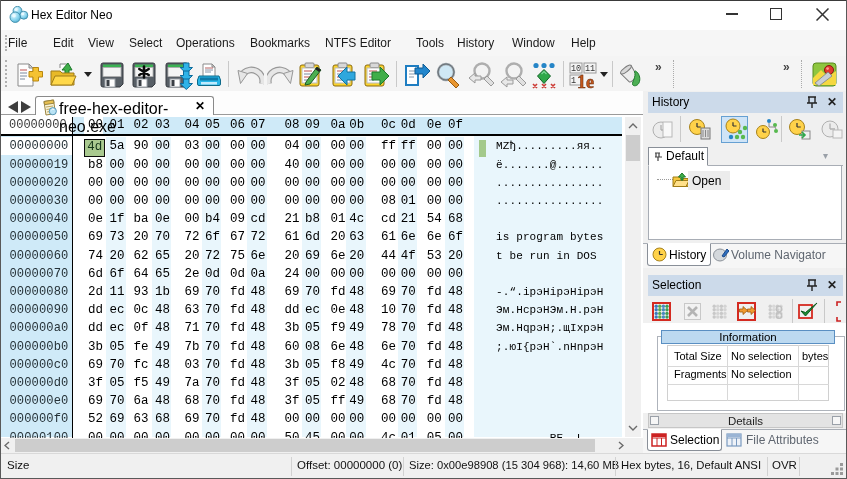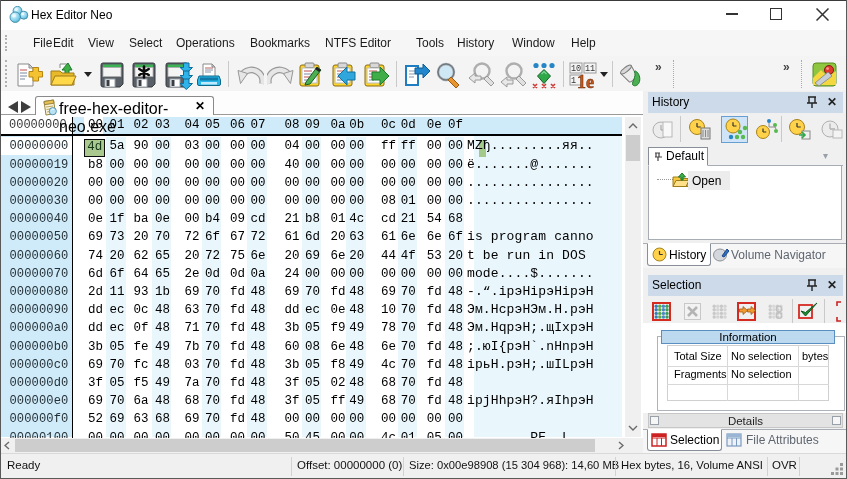--- a/index.html
+++ b/index.html
@@ -31,21 +31,21 @@
 #hexhead .hadr{position:absolute;left:0;top:0;width:72px;height:17px;background:#fff;color:#3a3a3a;font-size:12px;padding-left:9px;line-height:17px}
 #hline{position:absolute;left:0;top:19px;width:622px;height:1.6px;background:#000}
 #vline{position:absolute;left:71.6px;top:2px;width:1.6px;height:321px;background:#000}
 #adcol{position:absolute;left:0;top:21px;width:71.6px;height:301px;background:#cfeaf8}
 #ascbg{position:absolute;left:474px;top:21px;width:148px;height:301px;background:#e9f6fc}
 .stripe{position:absolute;top:21.7px;width:19.5px;height:300px;background:#e9f6fc}
 .hr{position:absolute;left:0;width:622px;height:18.2px;font-family:"Liberation Mono",monospace;font-size:12.5px;line-height:18.2px;color:#000}
 .hr i{position:absolute;font-style:normal}
 .hr .ad{position:absolute;left:9.5px;width:62px;color:#263238;font-size:12.1px;letter-spacing:0.1px}
 .hr .ad.white{background:#fff;left:0;padding-left:9.5px;width:71.6px;height:18.2px}
-.hr .as{position:absolute;left:467px;font-size:13px;letter-spacing:0.12px;white-space:pre}
+.hr .as{position:absolute;left:496px;font-size:11px;letter-spacing:0.12px;white-space:pre}
 #cellhl{position:absolute;left:84px;top:139px;width:20.8px;height:18.4px;background:#a9c98f;border:1.8px solid #0c0c0c;z-index:5}
 #cellhl b{position:absolute;left:2.2px;top:0;font-weight:normal;font-family:"Liberation Mono",monospace;font-size:12.5px;line-height:15px;color:#16381a}
 #aschl{position:absolute;left:479.2px;top:139.5px;width:7px;height:17px;background:#a3c98b}
 
 #vsb{position:absolute;left:625px;top:117px;width:16px;height:320px;background:#f0f0f0}
 #vsb .thumb{position:absolute;left:1px;top:18px;width:14px;height:26px;background:#cdcdcd}
 #hsb{position:absolute;left:0;top:438px;width:643px;height:15px;background:#f0f0f0}
 #hsb .thumb{position:absolute;left:15px;top:1px;width:580px;height:13px;background:#cdcdcd}
 
 #rp{position:absolute;left:643px;top:91px;width:204px;height:362px;background:#f0f0f0}
@@ -88,21 +88,21 @@
   <div class="txt">Hex Editor Neo</div>
   <div class="wbtn" style="left:726px;top:13px;width:12px;height:2px;background:#333"></div>
   <div class="wbtn" style="left:770px;top:8px;width:12px;height:12px;border:1.4px solid #333"></div>
   <svg class="wbtn" style="left:816px;top:8px" width="13" height="13" viewBox="0 0 13 13">
         <path d="M0.5 0.5 L12.5 12.5 M12.5 0.5 L0.5 12.5" stroke="#333" stroke-width="1.5"></path>
       </svg>
 </div>
 
 <div id="menu">
   <div class="grip" style="left:5px;top:5px;height:16px"></div>
-  <span style="left:33px">File</span>
+  <span style="left:8px">File</span>
       <span style="left:53px">Edit</span>
       <span style="left:88px">View</span>
   <span style="left:129px">Select</span>
       <span style="left:176px">Operations</span>
       <span style="left:250px">Bookmarks</span>
   <span style="left:325px">NTFS Editor</span>
       <span style="left:416px">Tools</span>
       <span style="left:457px">History</span>
   <span style="left:512px">Window</span>
       <span style="left:571px">Help</span>
@@ -444,21 +444,21 @@
           <i style="left:230.0px">67</i>
           <i style="left:250.5px">72</i>
           <i style="left:284.5px">61</i>
           <i style="left:305.0px">6d</i>
           <i style="left:330.5px">20</i>
           <i style="left:349.3px">63</i>
           <i style="left:380.9px">61</i>
           <i style="left:400.7px">6e</i>
           <i style="left:426.7px">6e</i>
           <i style="left:448.0px">6f</i>
-          <div class="as">is program canno</div>
+          <div class="as">is program bytes</div>
         </div>
 <div class="hr" style="top:246.5px">
           <div class="ad">00000060</div>
           <i style="left:88.1px">74</i>
           <i style="left:109.4px">20</i>
           <i style="left:133.5px">62</i>
           <i style="left:155.0px">65</i>
           <i style="left:184.6px">20</i>
           <i style="left:204.9px">72</i>
           <i style="left:230.0px">75</i>
@@ -484,21 +484,20 @@
           <i style="left:230.0px">0d</i>
           <i style="left:250.5px">0a</i>
           <i style="left:284.5px">24</i>
           <i style="left:305.0px">00</i>
           <i style="left:330.5px">00</i>
           <i style="left:349.3px">00</i>
           <i style="left:380.9px">00</i>
           <i style="left:400.7px">00</i>
           <i style="left:426.7px">00</i>
           <i style="left:448.0px">00</i>
-          <div class="as">mode....$.......</div>
         </div>
 <div class="hr" style="top:282.9px">
           <div class="ad">00000080</div>
           <i style="left:88.1px">2d</i>
           <i style="left:109.4px">11</i>
           <i style="left:133.5px">93</i>
           <i style="left:155.0px">1b</i>
           <i style="left:184.6px">69</i>
           <i style="left:204.9px">70</i>
           <i style="left:230.0px">fd</i>
@@ -584,21 +583,20 @@
           <i style="left:230.0px">fd</i>
           <i style="left:250.5px">48</i>
           <i style="left:284.5px">3b</i>
           <i style="left:305.0px">05</i>
           <i style="left:330.5px">f8</i>
           <i style="left:349.3px">49</i>
           <i style="left:380.9px">4c</i>
           <i style="left:400.7px">70</i>
           <i style="left:426.7px">fd</i>
           <i style="left:448.0px">48</i>
-          <div class="as">ipьH.pэH;.шILpэH</div>
         </div>
 <div class="hr" style="top:373.9px">
           <div class="ad">000000d0</div>
           <i style="left:88.1px">3f</i>
           <i style="left:109.4px">05</i>
           <i style="left:133.5px">f5</i>
           <i style="left:155.0px">49</i>
           <i style="left:184.6px">7a</i>
           <i style="left:204.9px">70</i>
           <i style="left:230.0px">fd</i>
@@ -623,21 +621,20 @@
           <i style="left:230.0px">fd</i>
           <i style="left:250.5px">48</i>
           <i style="left:284.5px">3f</i>
           <i style="left:305.0px">05</i>
           <i style="left:330.5px">ff</i>
           <i style="left:349.3px">49</i>
           <i style="left:380.9px">68</i>
           <i style="left:400.7px">70</i>
           <i style="left:426.7px">fd</i>
           <i style="left:448.0px">48</i>
-          <div class="as">ipjHhpэH?.яIhpэH</div>
         </div>
 <div class="hr" style="top:410.3px">
           <div class="ad">000000f0</div>
           <i style="left:88.1px">52</i>
           <i style="left:109.4px">69</i>
           <i style="left:133.5px">63</i>
           <i style="left:155.0px">68</i>
           <i style="left:184.6px">69</i>
           <i style="left:204.9px">70</i>
           <i style="left:230.0px">fd</i>
@@ -894,27 +891,27 @@
       </svg>
       <div class="graytab" style="left:103px;top:342px">File Attributes</div>
 </div>
 
 <div class="ab" style="left:0;top:0;width:847px;height:1px;background:#3a3a3a;z-index:50"></div>
 <div class="ab" style="left:0;top:0;width:1px;height:479px;background:#595959;z-index:50"></div>
 <div class="ab" style="left:846px;top:0;width:1px;height:479px;background:#595959;z-index:50"></div>
 <div class="ab" style="left:0;top:478px;width:847px;height:1px;background:#595959;z-index:50"></div>
 
 <div id="sbar">
-  <span style="left:7px">Ready</span>
+  <span style="left:7px">Size</span>
   <div class="vs" style="left:291px"></div>
   <span style="left:297px">Offset: 00000000 (0)</span>
   <div class="vs" style="left:403px"></div>
   <span style="left:409px;font-size:11.2px">Size: 0x00e98908 (15 304 968): 14,60 MB</span>
   <div class="vs" style="left:615px"></div>
-  <span style="left:621px;font-size:11.3px">Hex bytes, 16, Volume ANSI</span>
+  <span style="left:621px;font-size:11.3px">Hex bytes, 16, Default ANSI</span>
   <div class="vs" style="left:767px"></div>
   <span style="left:772px">OVR</span>
   <div class="vs" style="left:799px"></div>
   <svg class="ab" style="left:831px;top:9px" width="13" height="13" viewBox="0 0 13 13">
         <g fill="#9a9a9a">
           <rect x="9" y="9" width="3" height="3"></rect>
           <rect x="4.5" y="9" width="3" height="3"></rect>
           <rect x="0" y="9" width="3" height="3"></rect>
           <rect x="9" y="4.5" width="3" height="3"></rect>
           <rect x="4.5" y="4.5" width="3" height="3"></rect>

